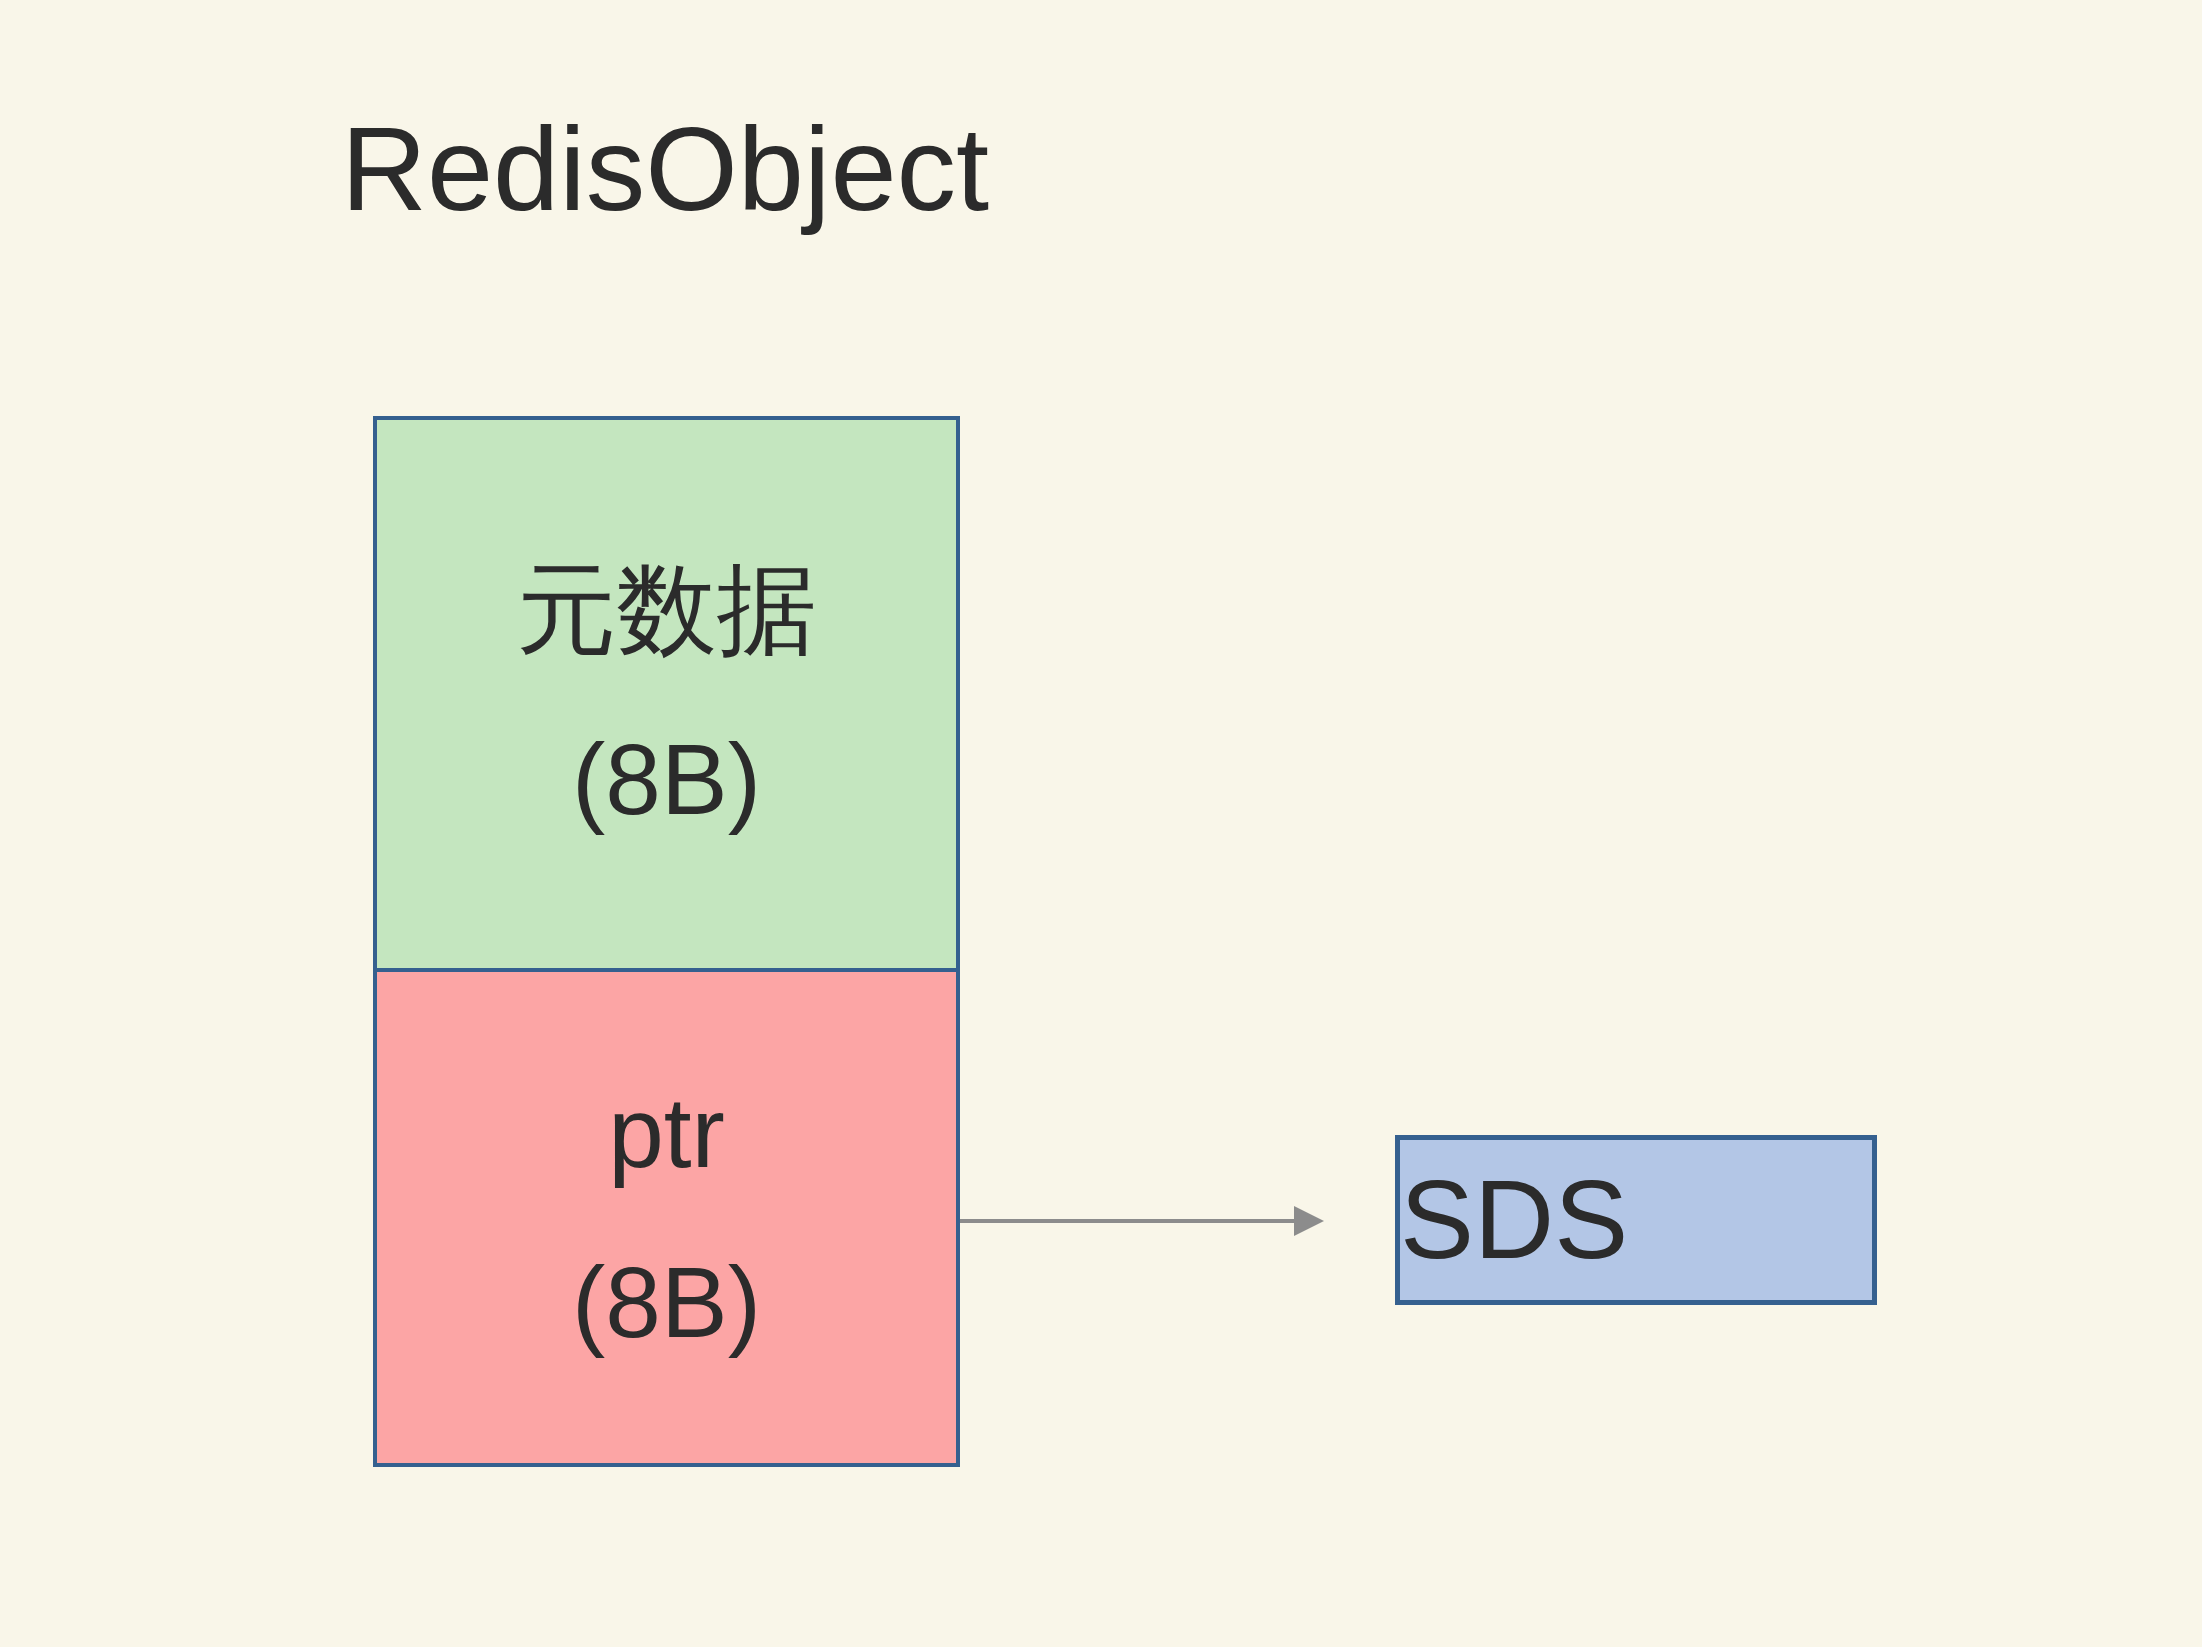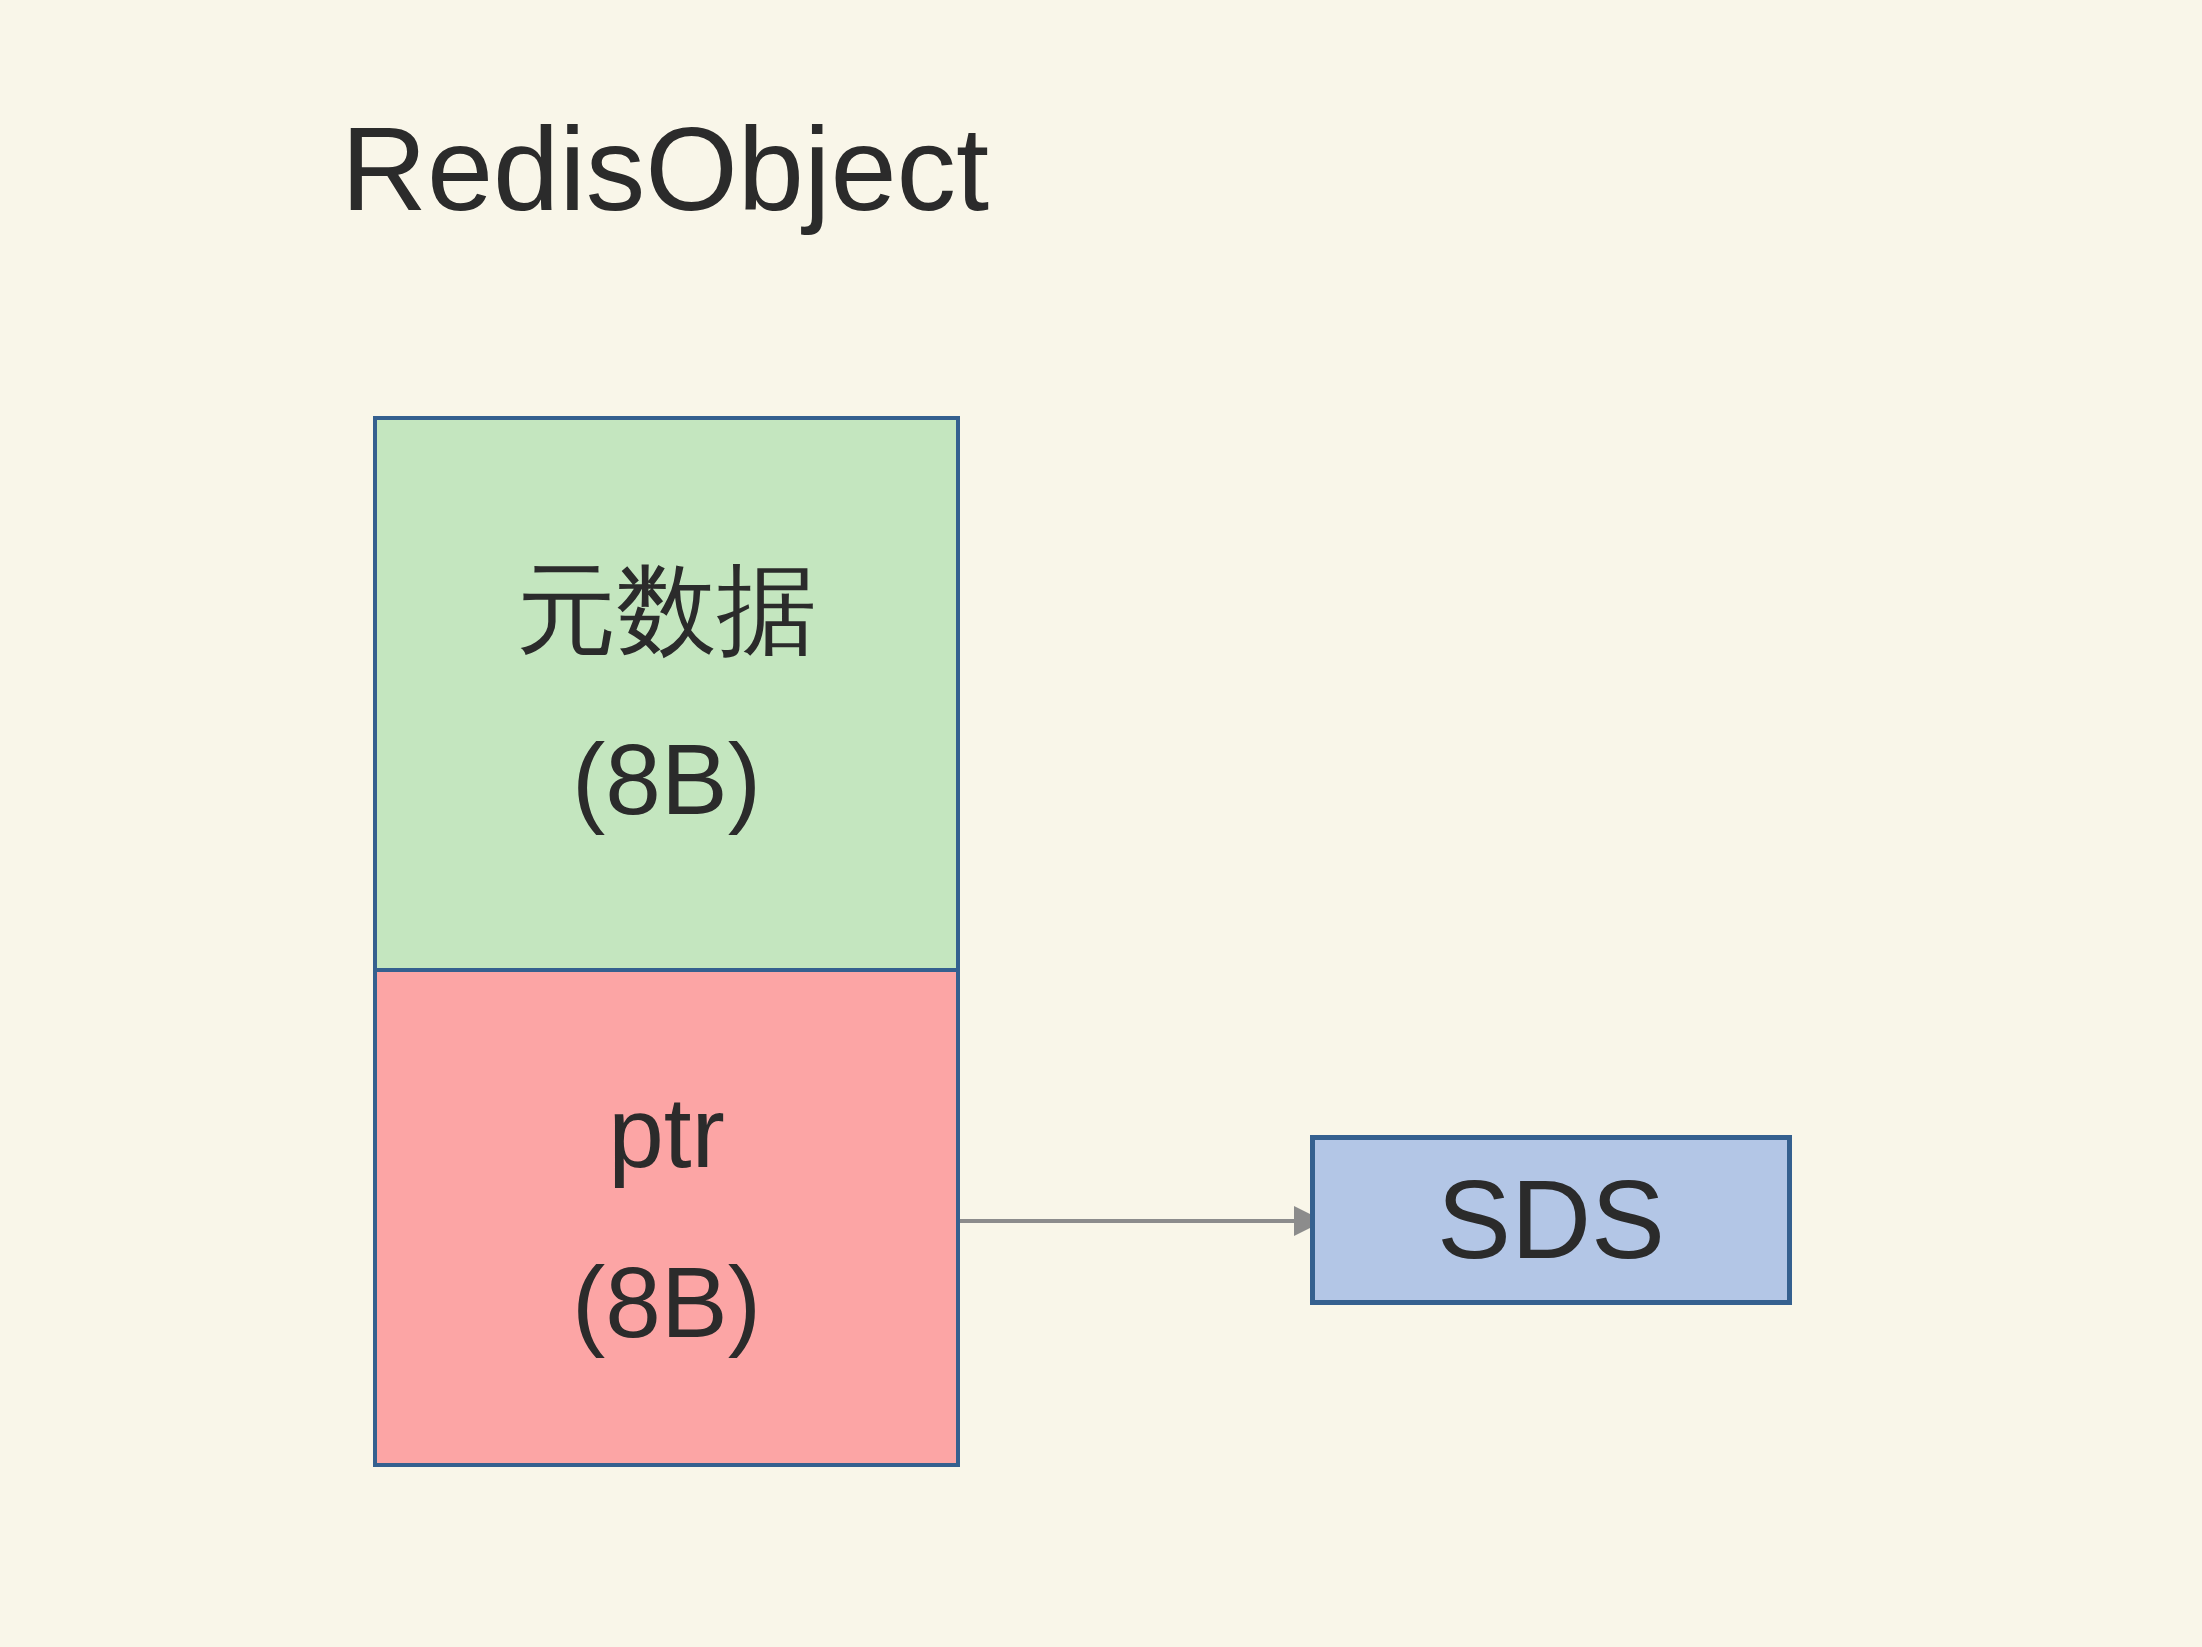--- a/index.html
+++ b/index.html
@@ -72,30 +72,30 @@
     left: 1294px;
     top: 1206px;
     width: 0;
     height: 0;
     border-left: 30px solid #8c8c8c;
     border-top: 15px solid transparent;
     border-bottom: 15px solid transparent;
   }
   .sds-box {
     position: absolute;
-    left: 1310px;
+    left: 1395px;
     top: 1135px;
     width: 482px;
     height: 170px;
     box-sizing: border-box;
     background: #b3c6e6;
     border: 5px solid #35608f;
     display: flex;
     align-items: center;
-    justify-content: center;
+    justify-content: flex-start;
     font-size: 111px;
     color: #2b2b2b;
   }
 </style>
 </head>
 <body>
 
 <div class="canvas">
 
   <div class="diagram-title">RedisObject</div>

